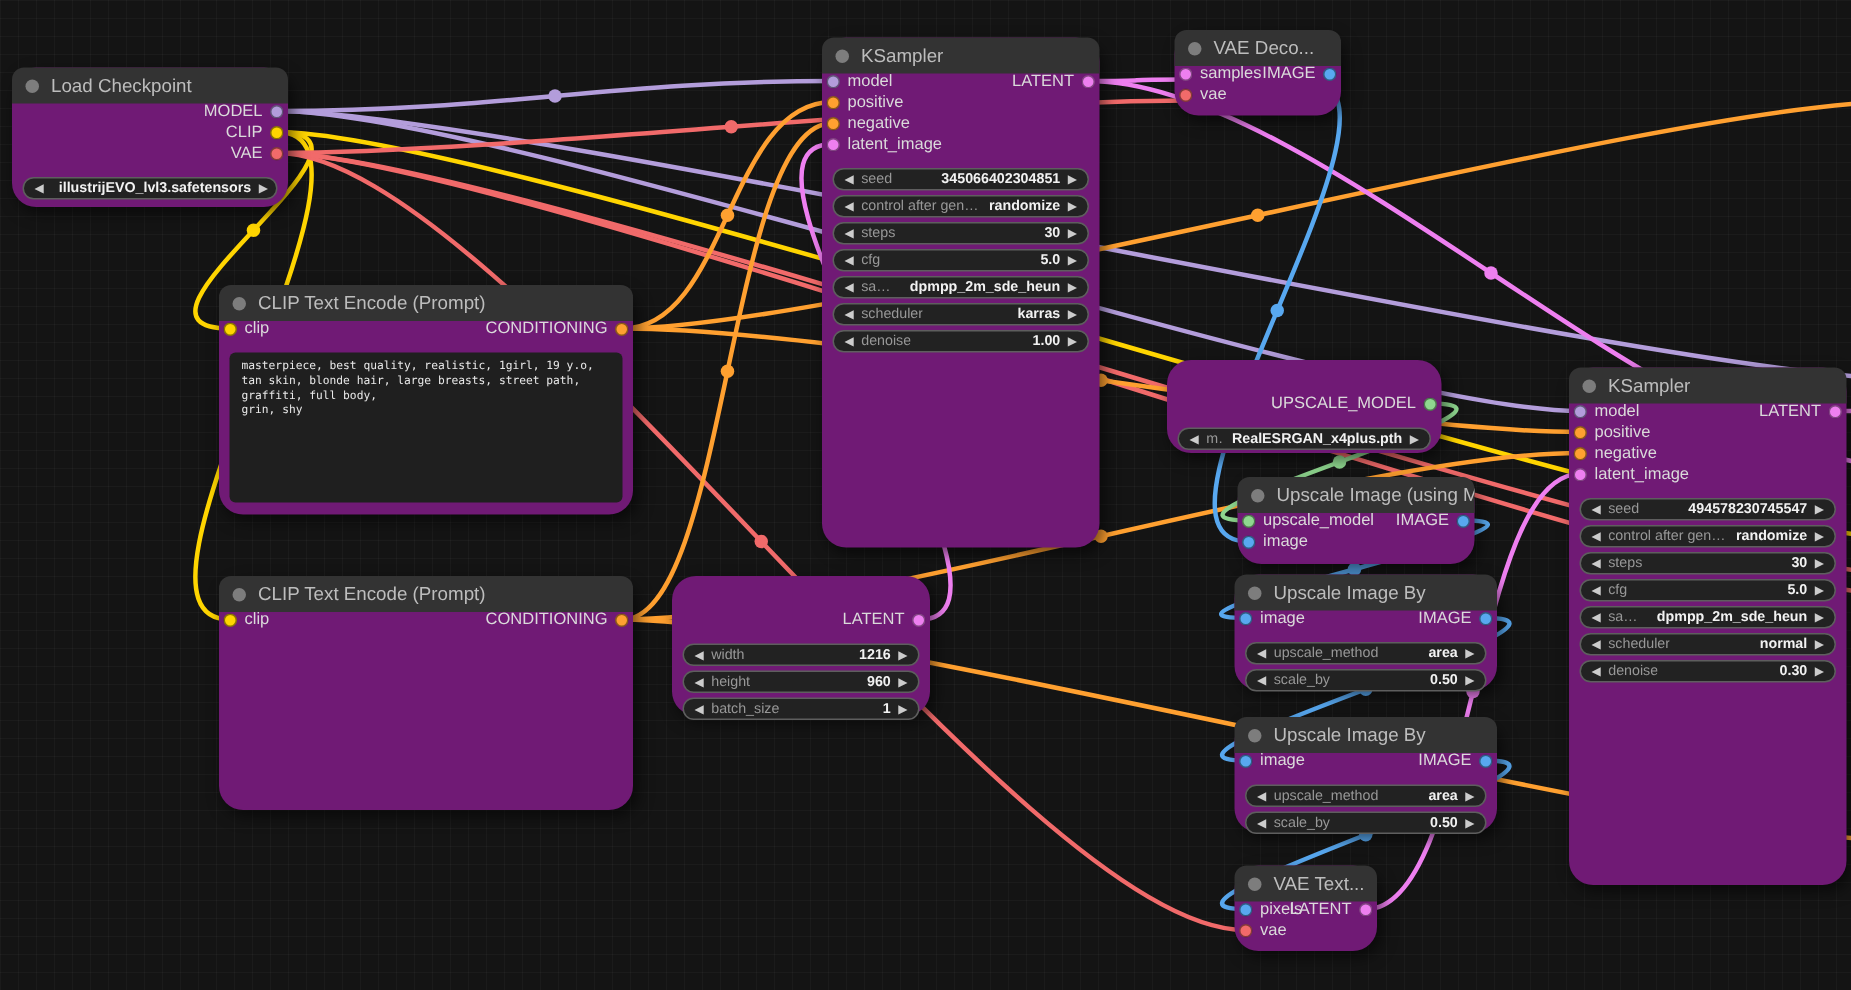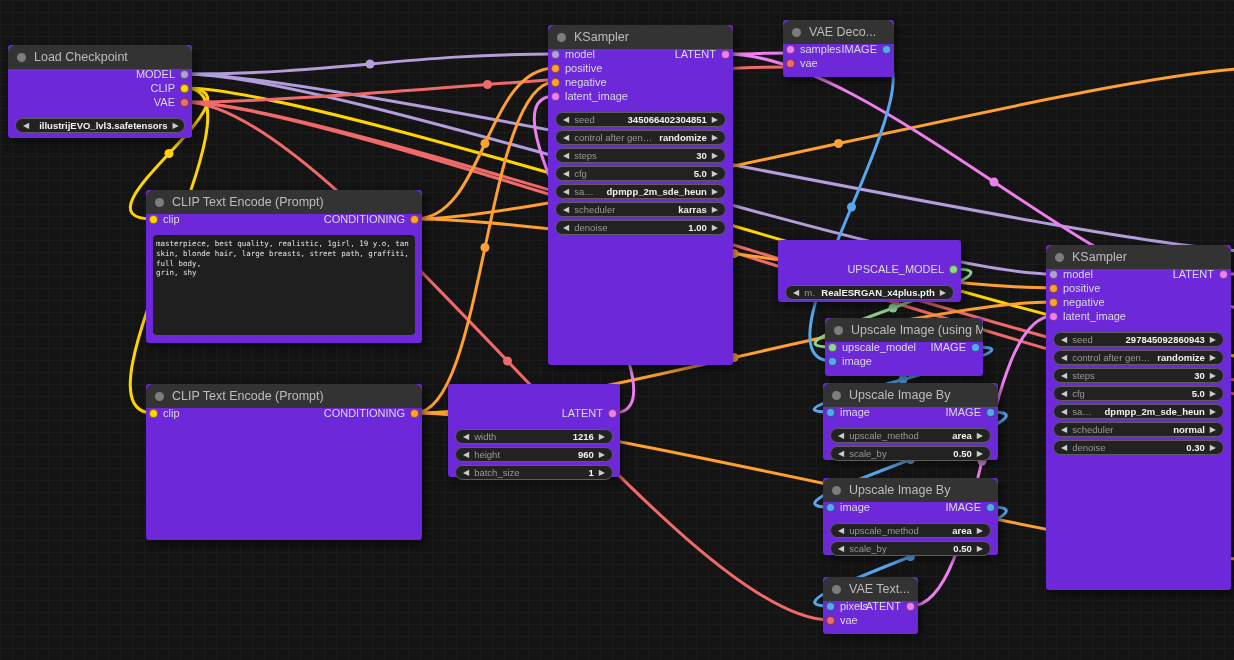--- a/index.html
+++ b/index.html
@@ -7,21 +7,21 @@
     width:1234px;height:660px;position:relative;overflow:hidden;
     background-color:#141414;
     background-image:
       linear-gradient(rgba(255,255,255,0.032) 1px, transparent 1px),
       linear-gradient(90deg, rgba(255,255,255,0.032) 1px, transparent 1px);
     background-size:12px 12px;
     font-family:"Liberation Sans", sans-serif;
   }
   #wires{position:absolute;left:0;top:0;z-index:1;}
   .node{
-    position:absolute;z-index:2;background:#6d28d9;border-radius:3px;
+    position:absolute;z-index:2;background:#701a75;border-radius:16px;
     box-shadow:3px 4px 10px rgba(0,0,0,0.55);
   }
   .node-title{
     height:24px;background:#333333;border-radius:8px 8px 0 0;
     display:flex;align-items:center;gap:8px;padding:0 9px;
     color:#bdbdbd;font-size:12.5px;white-space:nowrap;overflow:hidden;
   }
   .title-dot{width:9px;height:9px;border-radius:50%;background:#7d7d7d;flex:0 0 auto;}
   .slot{
     position:absolute;height:14px;display:flex;align-items:center;gap:5px;
@@ -35,21 +35,21 @@
     height:13px;background:#222222;border:1px solid #5e5e5e;border-radius:8px;
     display:flex;align-items:center;gap:5px;padding:0 7px;
     font-size:9.5px;color:#989898;white-space:nowrap;overflow:hidden;
   }
   .arrow{font-size:8px;color:#cccccc;flex:0 0 auto;line-height:1;}
   .wlabel{flex:0 1 auto;overflow:hidden;text-overflow:ellipsis;}
   .wvalue{margin-left:auto;color:#f2f2f2;font-weight:bold;font-size:9.5px;}
   .textwidget{
     position:absolute;left:7px;right:7px;bottom:8px;background:#1f1f1f;border-radius:4px;
     color:#e8e8e8;font:7.5px/1.3 "DejaVu Sans Mono", monospace;
-    padding:4px 3px;white-space:pre-wrap;word-break:break-word;overflow:hidden;
+    padding:4px 8px;white-space:pre-wrap;word-break:break-word;overflow:hidden;
   }
 </style>
 </head>
 <body>
 
 <svg id="wires" width="1234" height="660">
     <path d="M 185 74 C 335 74, 405 54, 555 54" fill="none" stroke="#b39ddb" stroke-width="3" stroke-linecap="round"></path>
     <circle cx="370" cy="64" r="4.5" fill="#b39ddb"></circle>
     <path d="M 185 74 C 335 74, 903 274, 1053 274" fill="none" stroke="#b39ddb" stroke-width="3" stroke-linecap="round"></path>
     <circle cx="619" cy="174" r="4.5" fill="#b39ddb"></circle>
@@ -398,21 +398,21 @@
       <span>latent_image</span>
     </div>
     <div class="slot out" style="top: 22px;">
       <span class="slot-dot" style="background: rgb(238, 127, 240);"></span>
       <span>LATENT</span>
     </div>
     <div class="widgets" style="top: 87px;">
       <div class="widget">
         <span class="arrow">◀</span>
         <span class="wlabel">seed</span>
-        <span class="wvalue">297845092860943</span>
+        <span class="wvalue">494578230745547</span>
         <span class="arrow">▶</span>
       </div>
       <div class="widget">
         <span class="arrow">◀</span>
         <span class="wlabel">control after genera…</span>
         <span class="wvalue">randomize</span>
         <span class="arrow">▶</span>
       </div>
       <div class="widget">
         <span class="arrow">◀</span>

